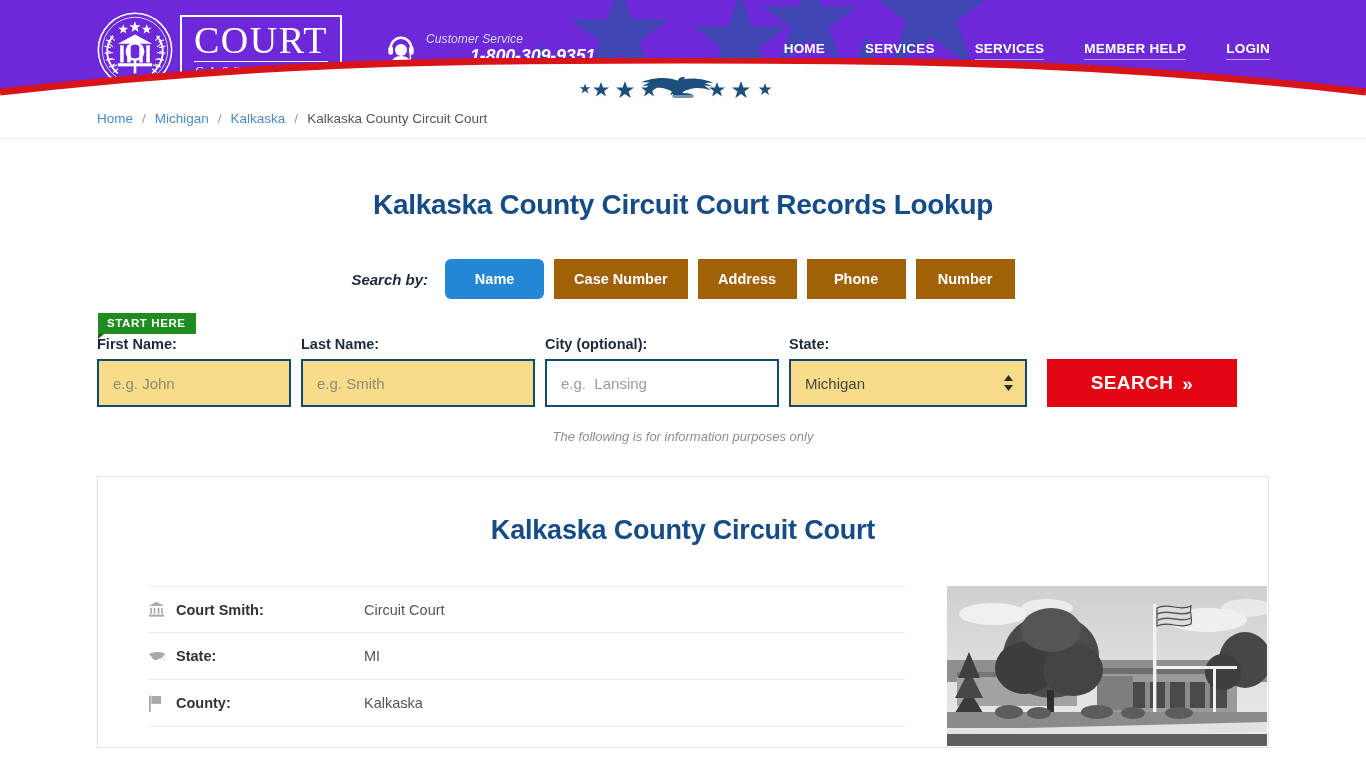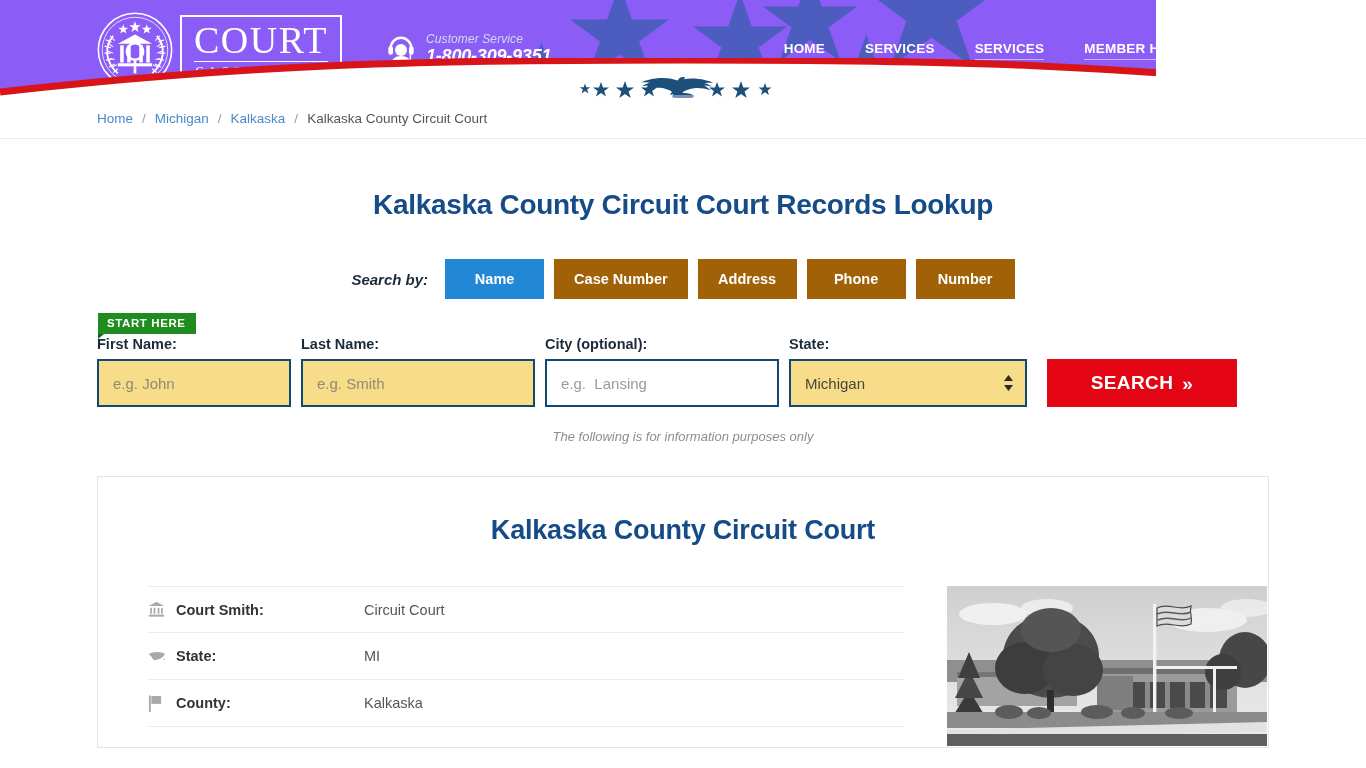--- a/index.html
+++ b/index.html
@@ -9,23 +9,23 @@
     width: 1366px; height: 768px;
     overflow: hidden;
     background: #ffffff;
     font-family: "Liberation Sans", sans-serif;
     color: #333333;
   }
 
   
   .header {
     position: relative;
-    width: 1156px;
+    width: 1366px;
     height: 98px;
-    background: #8b5cf6;
+    background: #6d28d9;
     overflow: hidden;
   }
   .header-stars {
     position: absolute;
     left: 0; top: 0;
     width: 1366px; height: 98px;
     pointer-events: none;
   }
   .header-inner {
     position: relative;
@@ -88,20 +88,21 @@
     color: #cfdcea;
     letter-spacing: .1px;
   }
   .cs-phone {
     display: block;
     font-size: 18px;
     font-style: italic;
     font-weight: bold;
     color: #ffffff;
     letter-spacing: -.2px;
+    margin-left: 44px;
   }
 
   
   .nav {
     position: absolute;
     right: 96px; top: 41px;
     display: flex;
     align-items: center;
   }
   .nav a {
@@ -182,21 +183,21 @@
     font-size: 14.5px;
     font-weight: bold;
     border: none;
     cursor: pointer;
     display: inline-flex;
     align-items: center;
     justify-content: center;
     font-family: "Liberation Sans", sans-serif;
   }
   .tab:last-child { margin-right: 0; }
-  .tab.active { background: #2287d4; }
+  .tab.active { background: #2287d4; border-radius: 6px; }
 
   
   .formwrap {
     position: relative;
     margin: 0 auto;
     width: 1172px;
     padding-top: 10px;
   }
   .starthere {
     position: absolute;

